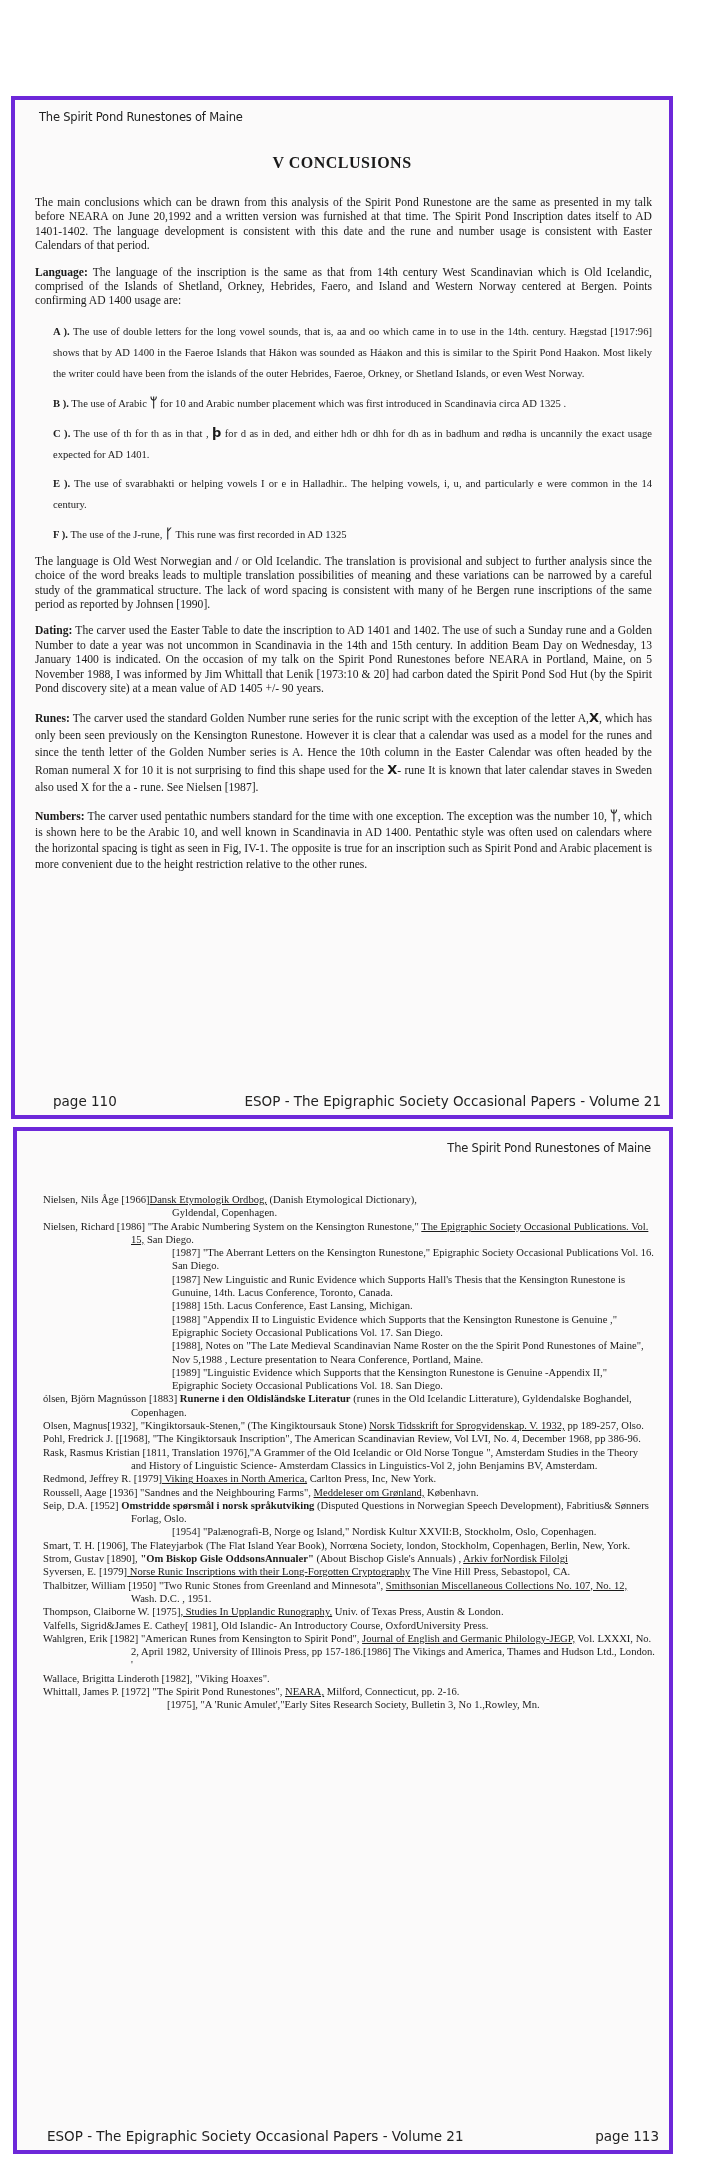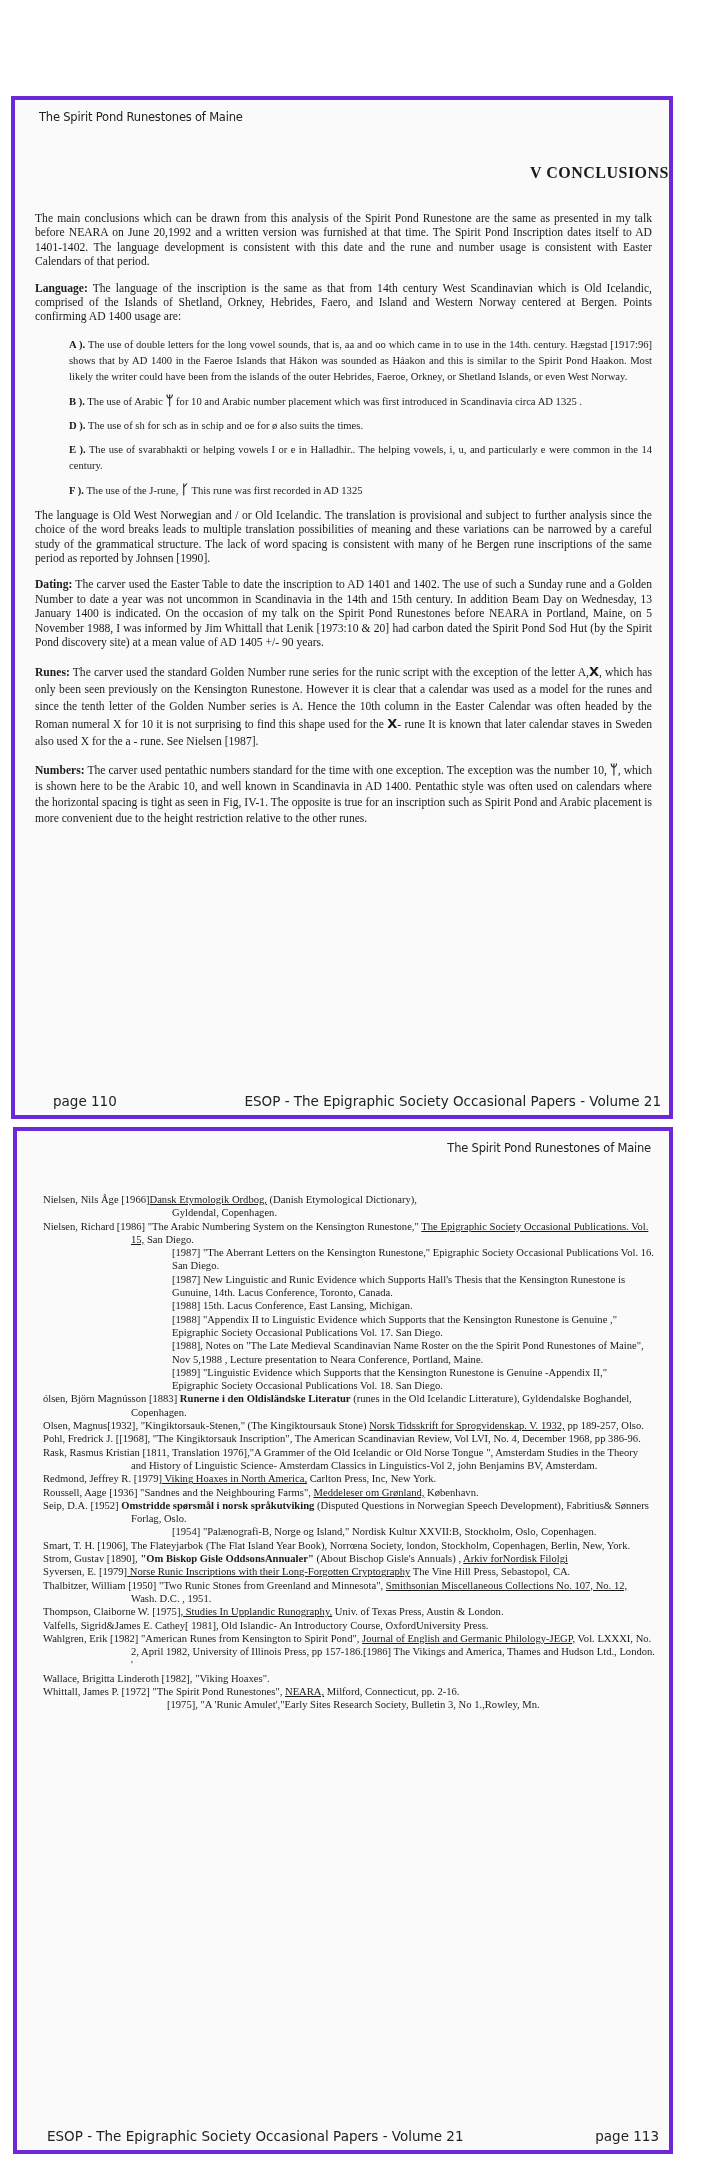--- a/index.html
+++ b/index.html
@@ -6,27 +6,27 @@
   body { width: 706px; height: 2179px; position: relative; overflow: hidden;
          font-family: "Liberation Serif", "DejaVu Serif", serif; color: #1a1a1a; }
   .page { position: absolute; left: 11px; width: 662px; background: #fbfafa;
           border: 4px solid #6d28d9; box-sizing: border-box; }
   #page1 { top: 96px; height: 1023px; }
   #page2 { top: 1127px; height: 1027px; left: 13px; width: 660px; }
   .running-head { position: absolute; font-family: "DejaVu Sans", "Liberation Sans", sans-serif;
                   font-size: 11.5px; color: #222; letter-spacing: -0.2px; }
   #page1 .running-head { left: 24px; top: 10px; }
   #page2 .running-head { right: 18px; top: 10px; }
-  .title { position: absolute; left: 0; right: 0; top: 64px; text-align: right;
+  .title { position: absolute; left: 0; right: 0; top: 54px; text-align: center;
            font-size: 16px; font-weight: bold; letter-spacing: 0.5px; }
   .body-text { position: absolute; left: 20px; right: 17px; font-size: 11.6px; line-height: 14.4px;
                text-align: justify; }
   .body-text p { margin: 0 0 12px 0; }
   .body-text .lbl { font-weight: bold; }
-  .points { margin: 0 0 10px 34px; font-size: 10.6px; line-height: 16px; }
+  .points { margin: 0 0 10px 18px; font-size: 10.6px; line-height: 21px; }
   .points .pt { margin: 0 0 8px 0; }
   .points .pt b { font-weight: bold; }
   .rune { font-family: "DejaVu Sans", sans-serif; font-weight: bold; font-size: 13px; }
   .footer { position: absolute; bottom: 6px; font-family: "DejaVu Sans", "Liberation Sans", sans-serif;
             font-size: 13.5px; color: #222; }
   #page1 .footer-left { left: 38px; }
   #page1 .footer-right { right: 8px; }
   #page2 .footer-left { left: 30px; }
   #page2 .footer-right { right: 10px; margin-top: 36px; }
   .refs { position: absolute; left: 26px; right: 14px; top: 62px; font-size: 10.6px; line-height: 13.3px; }
@@ -36,42 +36,44 @@
   .ref b { font-weight: bold; }
   .ref.whit2 { padding-left: 124px; text-indent: 0; }
 </style>
 </head>
 <body>
 
 <div class="page" id="page1">
   <div class="running-head">The Spirit Pond Runestones of Maine</div>
   <div class="title">V CONCLUSIONS</div>
 
-  <div class="body-text" style="top:112px;">
+  <div class="body-text" style="top:96px;">
     <p>The main conclusions which can be drawn from this analysis of the Spirit Pond Runestone are the same as presented in my talk before NEARA on June 20,1992 and a written version was furnished at that time. The Spirit Pond Inscription dates itself to AD 1401-1402. The language development is consistent with this date and the rune and number usage is consistent with Easter Calendars of that period.</p>
 
     <p>
       <span class="lbl">Language:</span>
       <span>The language of the inscription is the same as that from 14th century West Scandinavian which is Old Icelandic, comprised of the Islands of Shetland, Orkney, Hebrides, Faero, and Island and Western Norway centered at Bergen. Points confirming AD 1400 usage are:</span>
     </p>
 
     <div class="points">
       <div class="pt">
         <b>A ).</b>
         <span>The use of double letters for the long vowel sounds, that is, aa and oo which came in to use in the 14th. century. Hægstad [1917:96] shows that by AD 1400 in the Faeroe Islands that Hákon was sounded as Háakon and this is similar to the Spirit Pond Haakon. Most likely the writer could have been from the islands of the outer Hebrides, Faeroe, Orkney, or Shetland Islands, or even West Norway.</span>
       </div>
       <div class="pt">
         <b>B ).</b>
         <span>The use of Arabic</span>
         <span class="rune">ᛘ</span>
         <span>for 10 and Arabic number placement which was first introduced in Scandinavia circa AD 1325 .</span>
       </div>
       <div class="pt">
-        <b>D ).</b>
-        <span>The use of sh for sch as in schip and oe for ø also suits the times.</span>
+        <b>C ).</b>
+        <span>The use of th for th as in that ,</span>
+        <span class="rune">þ</span>
+        <span>for d as in ded, and either hdh or dhh for dh as in badhum and rødha is uncannily the exact usage expected for AD 1401.</span>
       </div>
       <div class="pt">
         <b>E ).</b>
         <span>The use of svarabhakti or helping vowels I or e in Halladhir.. The helping vowels, i, u, and particularly e were common in the 14 century.</span>
       </div>
       <div class="pt">
         <b>F ).</b>
         <span>The use of the J-rune,</span>
         <span class="rune">ᚴ</span>
         <span>This rune was first recorded in AD 1325</span>

